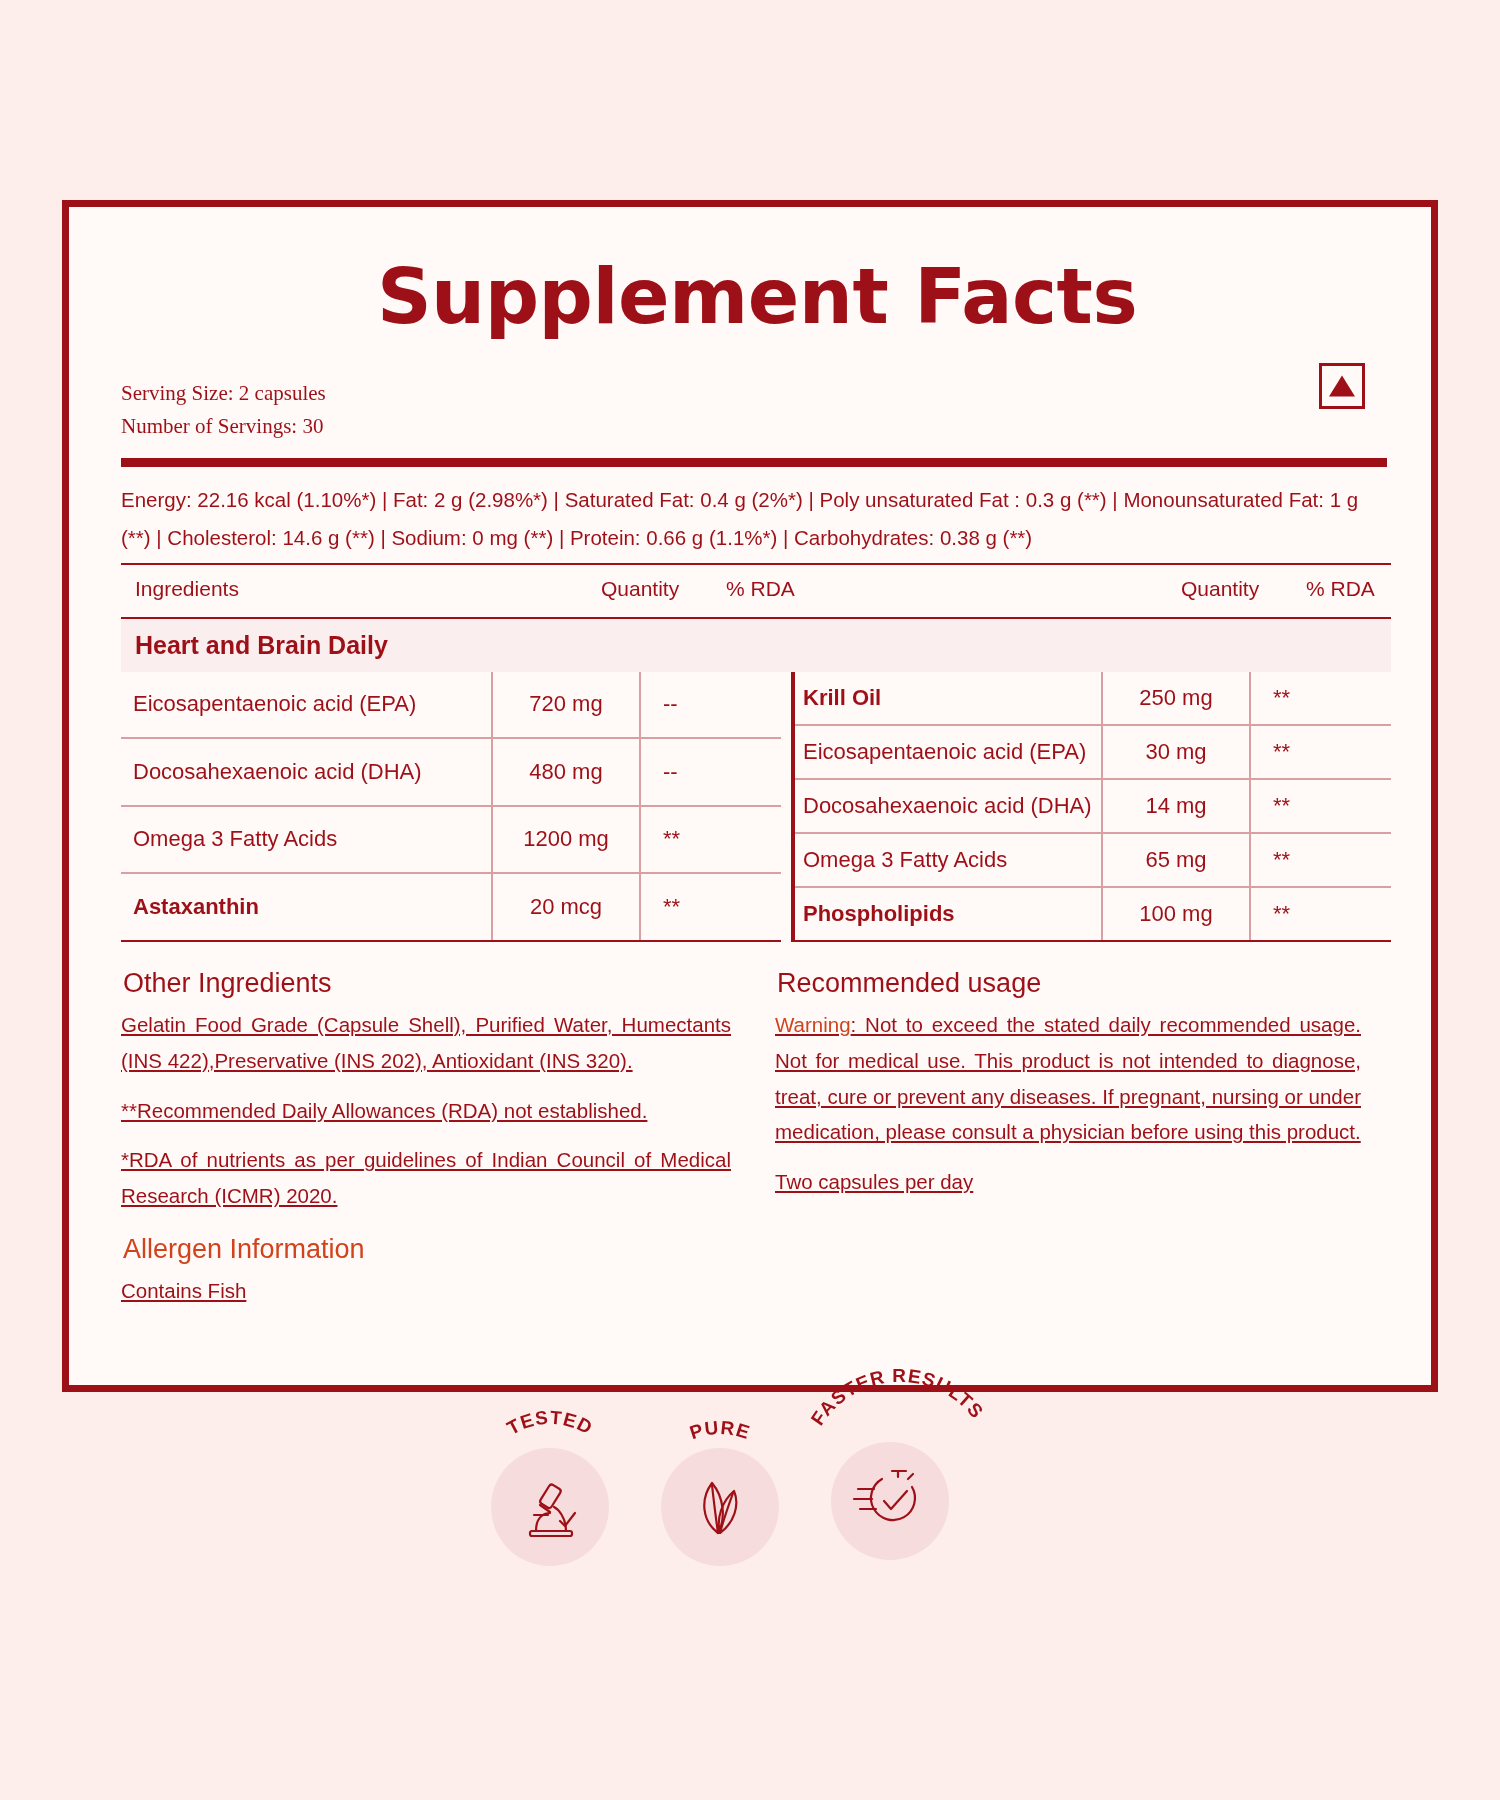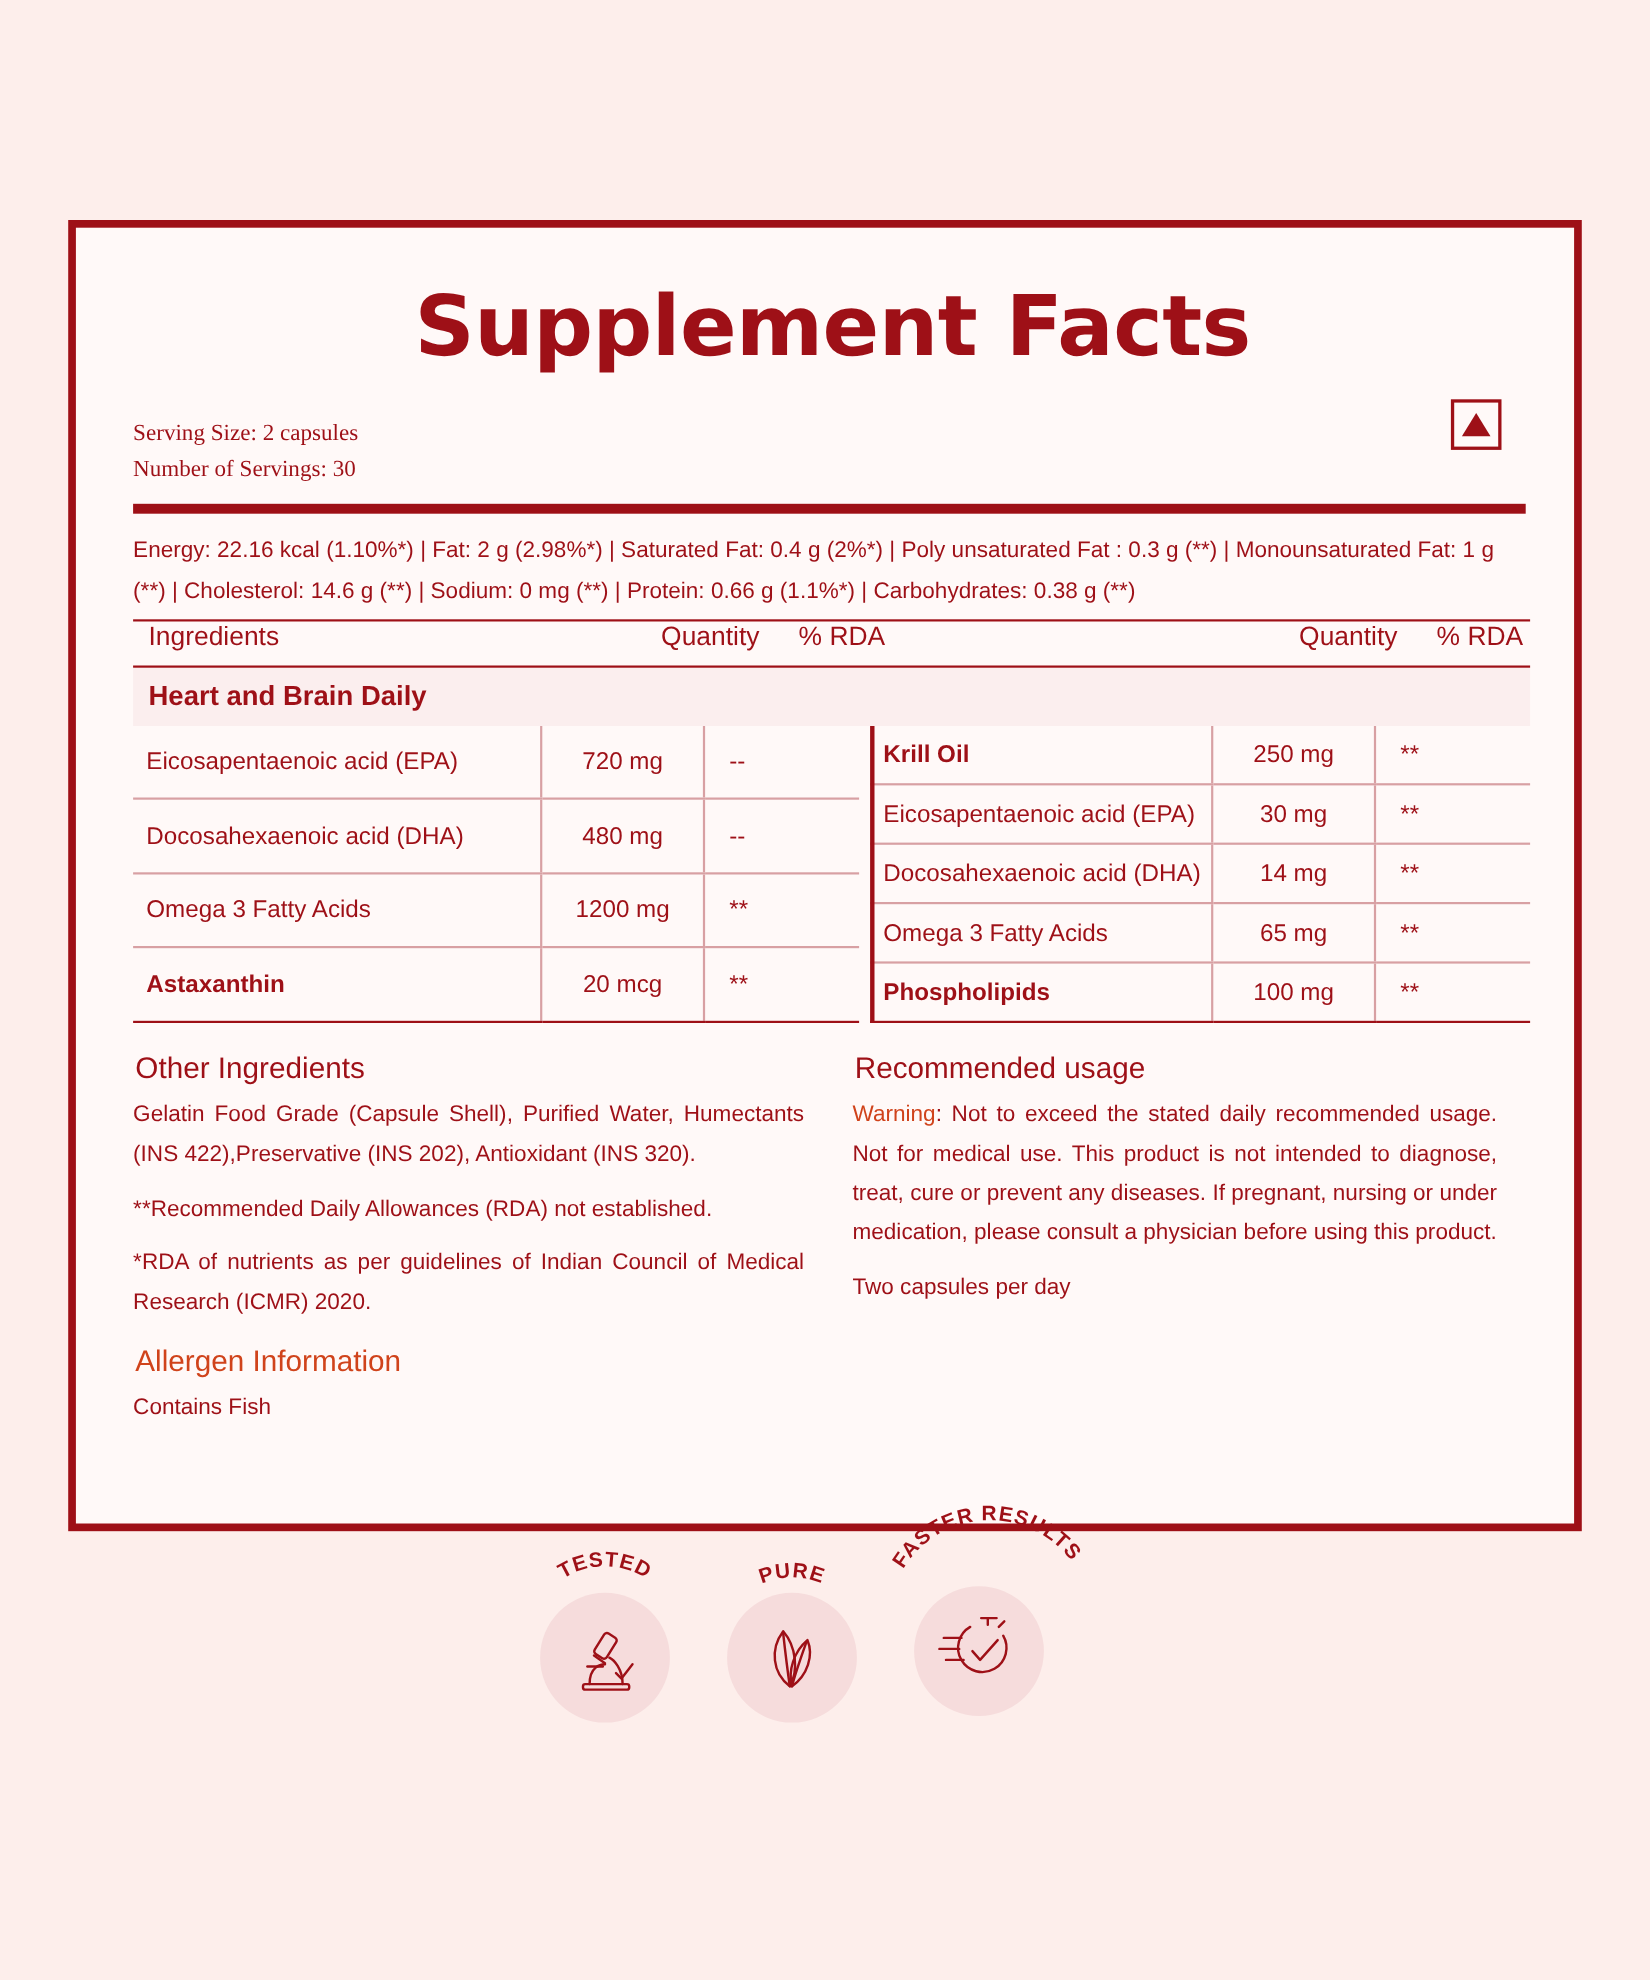--- a/index.html
+++ b/index.html
@@ -91,21 +91,22 @@
   .thin-rule {
     height: 2px;
     background: #9e1017;
     width: 1270px;
     margin-top: 6px;
   }
   
   .col-head {
     position: relative;
     height: 40px;
-    font-size: 24px;
+    margin-top: 12px;
+    font-size: 21px;
     width: 1270px;
   }
   .col-head .ch {
     position: absolute;
     top: 0;
   }
   .ch-ingredients { left: 14px; }
   .ch-qty-left { left: 480px; }
   .ch-rda-left { left: 605px; }
   .ch-qty-right { left: 1060px; }
@@ -176,20 +177,21 @@
     color: #9e1017;
     font-weight: normal;
   }
   .sec-title.orange { color: #d0431b; }
   .body-text {
     font-size: 20.5px;
     line-height: 1.75;
     color: #9e1017;
     text-align: justify;
     margin: 0 0 14px 0;
+    text-decoration: underline;
   }
   .body-text.nojust { text-align: left; }
   .warn-label { color: #d0431b; }
   .allergen { margin-top: 20px; }
   
   .badges {
     position: absolute;
     left: 0;
     top: 1420px;
     width: 1500px;

